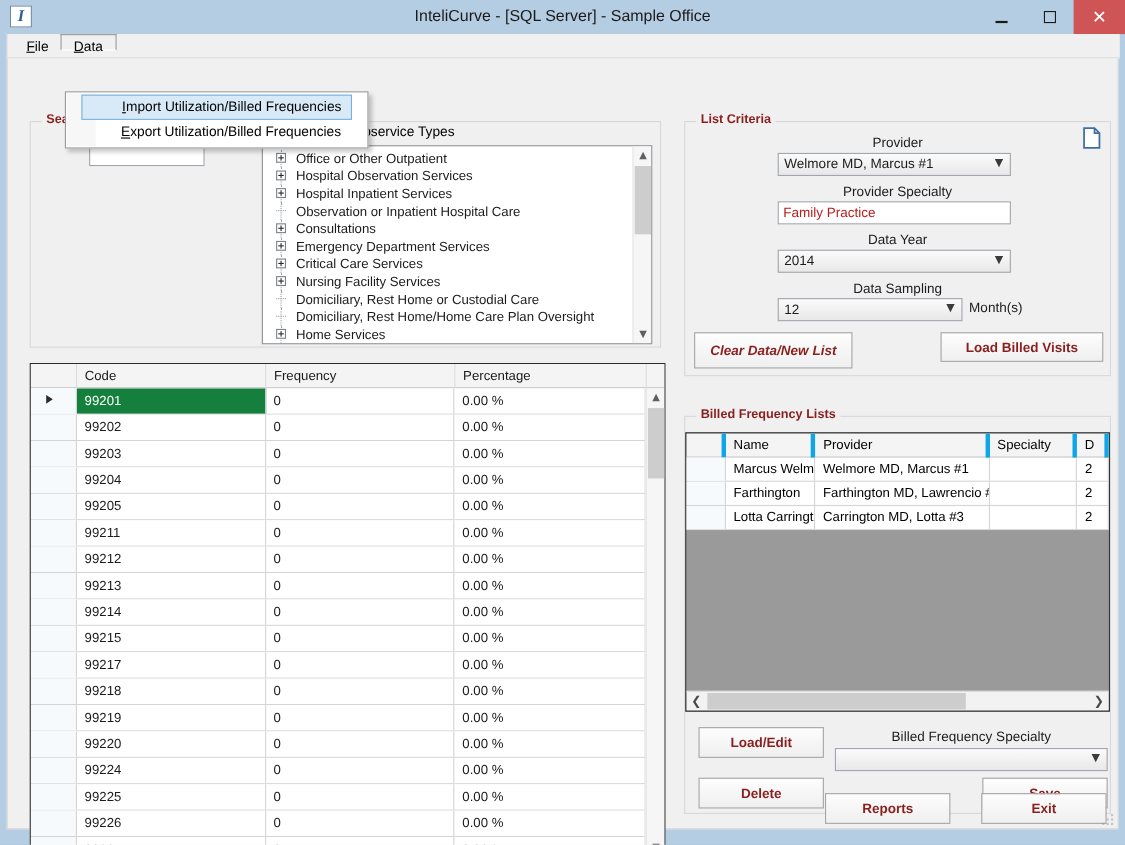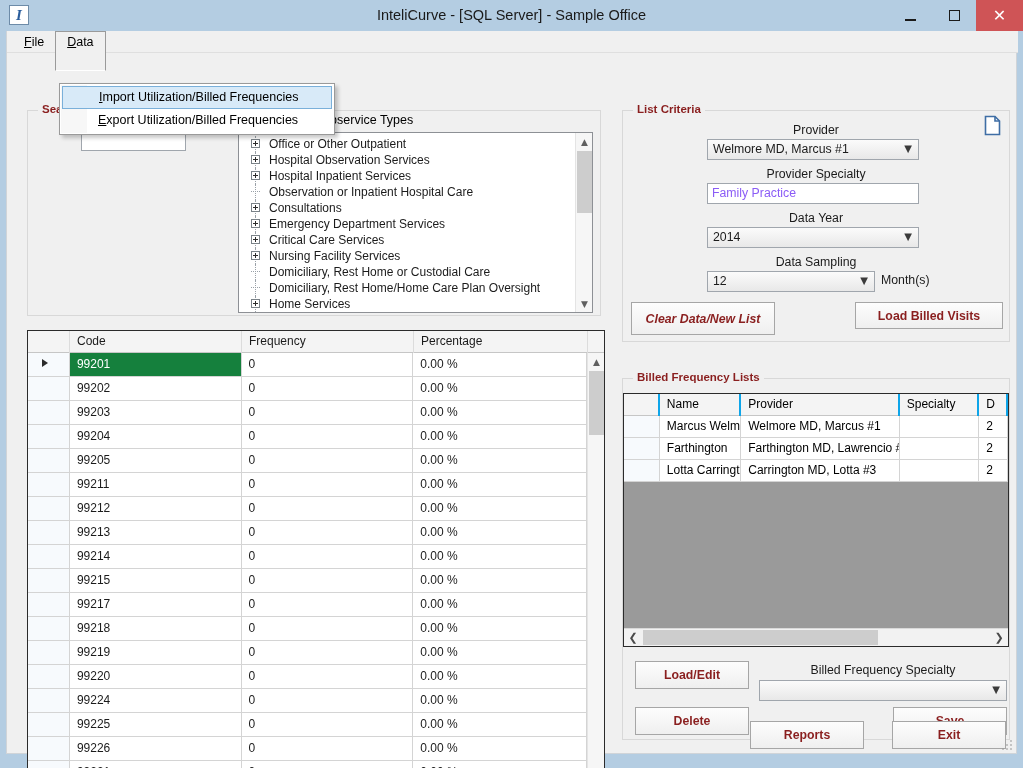--- a/index.html
+++ b/index.html
@@ -75,33 +75,33 @@
   }
   .menu-item {
     padding: 0 11px; height: 38px; line-height: 22px;
     font-size: 12.5px; color: #000;
   }
   .menu-item u { text-decoration: underline; }
   .menu-item.open {
     background: #f0f0f0;
     border: 1px solid #9a9a9a;
     border-bottom: 1px solid #ffffff;
-    height: 40px;
+    height: 15px;
     position: relative; z-index: 60;
     line-height: 21px;
   }
 
   
   .dropdown {
     position: absolute; left: 52px; top: 52px;
     width: 276px;
     background: #ffffff;
     border: 1px solid #9a9a9a;
     z-index: 50;
-    padding: 2px 0;
+    padding: 2px 12px;
     box-shadow: 3px 3px 4px rgba(0,0,0,0.22);
   }
   .dropdown .gutter {
     position: absolute; left: 1px; top: 1px; width: 26px; bottom: 1px;
     background: #f7f7f7;
   }
   .dd-item {
     position: relative;
     height: 23px; line-height: 23px;
     padding-left: 36px;
@@ -259,21 +259,21 @@
     padding: 2px 0 0 5px;
     overflow: hidden; white-space: nowrap;
   }
   .combobox .chev {
     position: absolute; right: 6px; top: 3px;
     font-size: 10px; color: #3b3b3b; font-family: "DejaVu Sans", sans-serif;
   }
   .textbox {
     position: absolute; height: 21px;
     background: #ffffff; border: 1px solid #a0a6ad;
-    font-size: 12.3px; color: #8b5cf6;
+    font-size: 12.3px; color: #b91c1c;
     padding: 2px 0 0 4px;
     overflow: hidden; white-space: nowrap;
   }
   .btn {
     position: absolute;
     background: linear-gradient(#fdfdfd, #efefef);
     border: 1px solid #a6a6a6;
     font-size: 12.3px; font-weight: bold; color: #8a1f1f;
     display: flex; align-items: center; justify-content: center;
     text-align: center;
@@ -286,21 +286,21 @@
   
   #bfl-group { left: 615px; top: 347px; width: 388px; height: 362px; }
   #bfl-grid {
     position: absolute; left: 0px; top: 14px;
     width: 386px; height: 254px;
     background: #9a9a9a;
     border: 1px solid #2b2b2b;
     overflow: hidden;
   }
   .bfl-head { display: flex; height: 22px; background: #f4f4f4; border-bottom: 1px solid #c6c6c6; font-size: 12px; }
-  .bfl-head .cell { border-right: 2px solid #0ea5e9; padding: 3px 0 0 7px; height:22px; overflow: hidden; white-space: nowrap; }
+  .bfl-head .cell { border-right: 4px solid #0ea5e9; padding: 3px 0 0 7px; height:22px; overflow: hidden; white-space: nowrap; }
   .b-sel { width: 38px; padding-left:0 !important; }
   .b-name { width: 86px; }
   .b-prov { width: 168px; }
   .b-spec { width: 84px; }
   .b-d   { width: 30px; }
   .brow { display: flex; height: 22px; border-bottom: 1px solid #d4d4d4; font-size: 12px; background: #ffffff; }
   .brow .cell { border-right: 1px solid #d4d4d4; padding: 3px 0 0 7px; height: 21px; overflow: hidden; white-space: nowrap; }
   .brow .cell.b-sel { background:#f7fafd; padding-left:0 !important; }
   .bfl-filler { background:#9a9a9a; height: 148px; }
   .hscroll {

